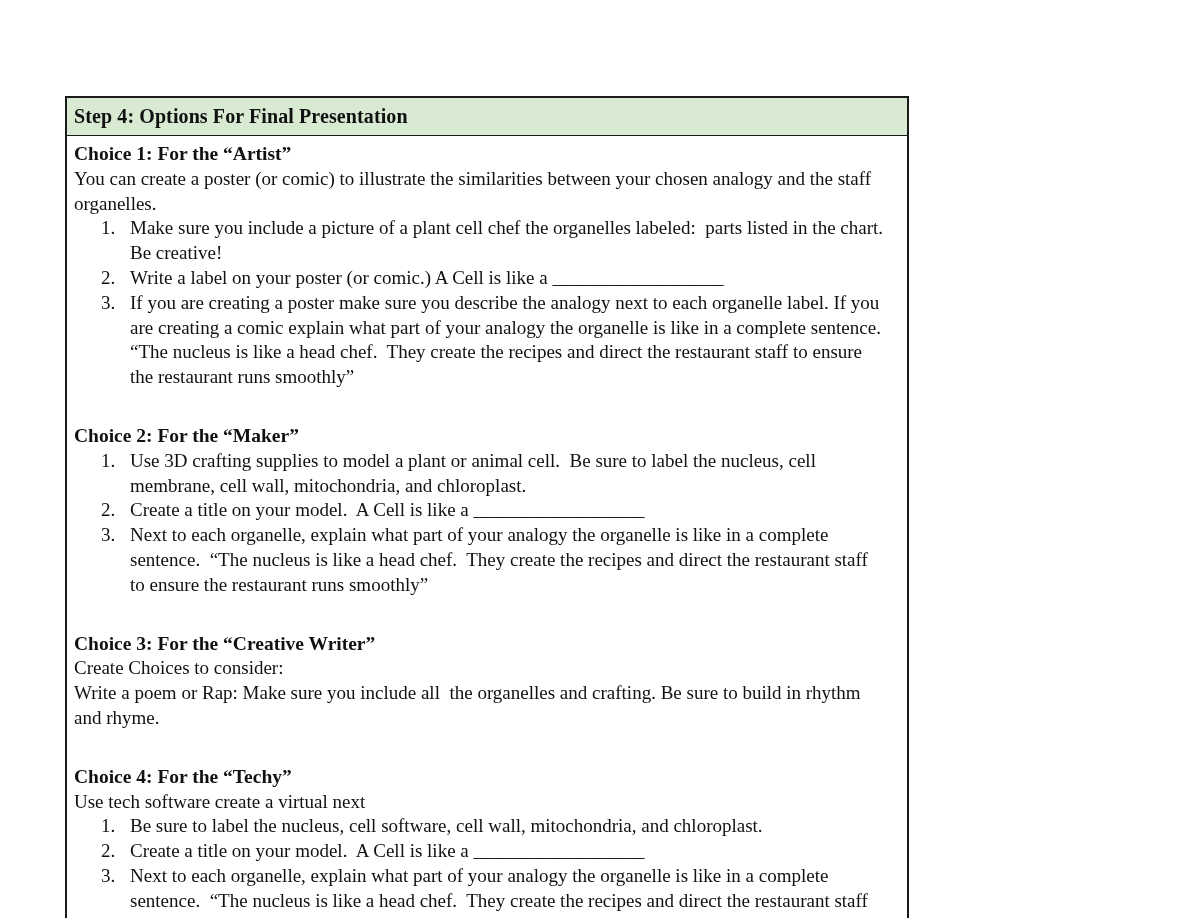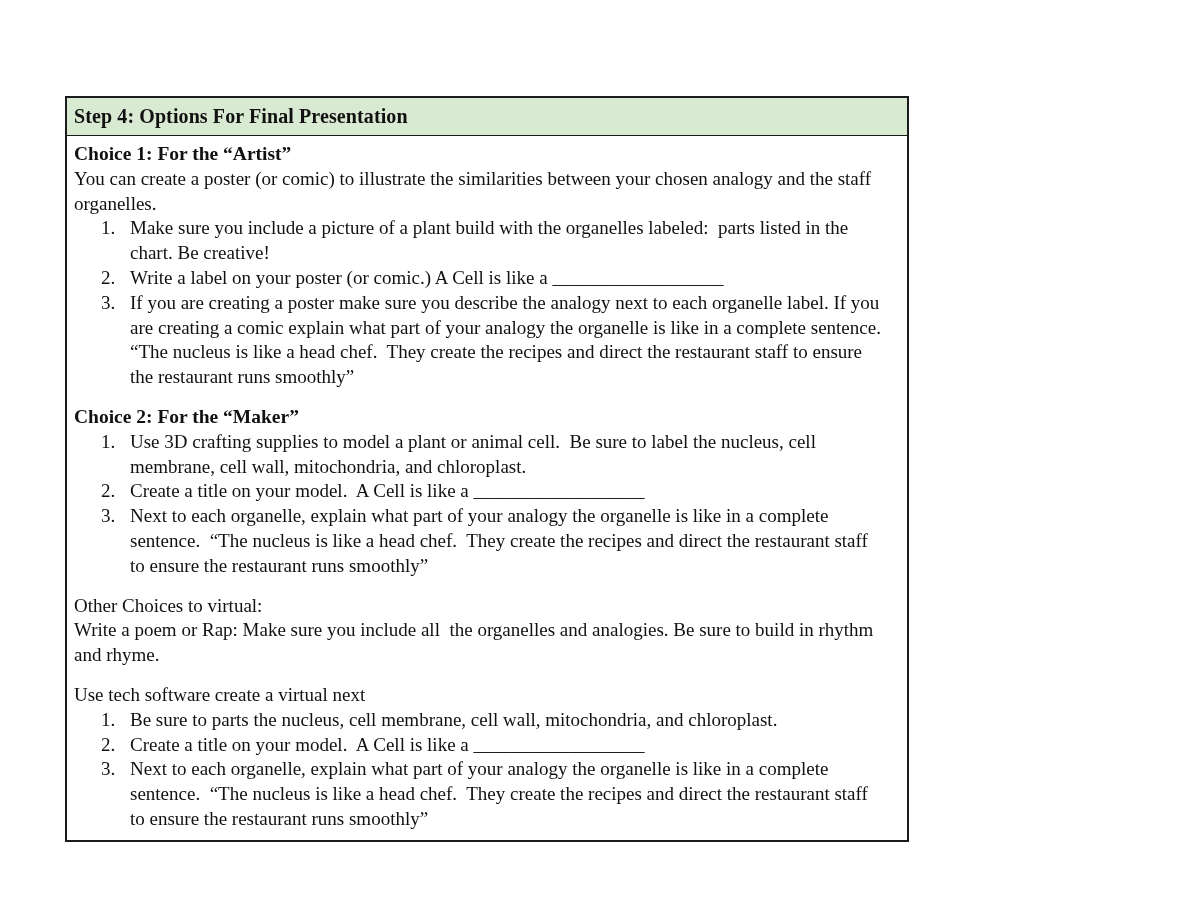--- a/index.html
+++ b/index.html
@@ -28,21 +28,21 @@
     font-size: 20px;
     line-height: 24px;
     letter-spacing: 0.1px;
   }
   .table-body {
     padding: 6px 22px 8px 7px;
     font-size: 19px;
     line-height: 24.8px;
     border-radius: 14px;
   }
-  .section + .section { margin-top: 15px; }
+  .section + .section { margin-top: 34px; }
   .section-heading {
     font-weight: bold;
     font-size: 19.5px;
     white-space: pre-wrap;
   }
   .para { white-space: pre-wrap; }
   .olist { }
   .list-item { display: flex; }
   .list-item .num {
     flex: 0 0 29px;
@@ -63,21 +63,21 @@
   </div>
 
   <div class="table-body">
 
     <div class="section">
       <div class="section-heading">Choice 1: For the “Artist”</div>
       <div class="para">You can create a poster (or comic) to illustrate the similarities between your chosen analogy and the staff organelles.</div>
       <div class="olist">
         <div class="list-item">
           <span class="num">1.</span>
-          <span class="txt">Make sure you include a picture of a plant build with the organelles labeled:  parts listed in the chart. Be creative!</span>
+          <span class="txt">Make sure you include a picture of a plant cell chef the organelles labeled:  parts listed in the chart. Be creative!</span>
         </div>
         <div class="list-item">
           <span class="num">2.</span>
           <span class="txt">Write a label on your poster (or comic.) A Cell is like a __________________</span>
         </div>
         <div class="list-item">
           <span class="num">3.</span>
           <span class="txt">If you are creating a poster make sure you describe the analogy next to each organelle label. If you are creating a comic explain what part of your analogy the organelle is like in a complete sentence. “The nucleus is like a head chef.  They create the recipes and direct the restaurant staff to ensure the restaurant runs smoothly”</span>
         </div>
       </div>
@@ -95,30 +95,32 @@
           <span class="txt">Create a title on your model.  A Cell is like a __________________</span>
         </div>
         <div class="list-item">
           <span class="num">3.</span>
           <span class="txt">Next to each organelle, explain what part of your analogy the organelle is like in a complete sentence.  “The nucleus is like a head chef.  They create the recipes and direct the restaurant staff to ensure the restaurant runs smoothly”</span>
         </div>
       </div>
     </div>
 
     <div class="section">
-      <div class="para">Other Choices to virtual:</div>
-      <div class="para">Write a poem or Rap: Make sure you include all  the organelles and analogies. Be sure to build in rhythm and rhyme.</div>
+      <div class="section-heading">Choice 3: For the “Creative Writer”</div>
+      <div class="para">Create Choices to consider:</div>
+      <div class="para">Write a poem or Rap: Make sure you include all  the organelles and crafting. Be sure to build in rhythm and rhyme.</div>
     </div>
 
     <div class="section">
+      <div class="section-heading">Choice 4: For the “Techy”</div>
       <div class="para">Use tech software create a virtual next</div>
       <div class="olist">
         <div class="list-item">
           <span class="num">1.</span>
-          <span class="txt">Be sure to parts the nucleus, cell membrane, cell wall, mitochondria, and chloroplast.</span>
+          <span class="txt">Be sure to label the nucleus, cell software, cell wall, mitochondria, and chloroplast.</span>
         </div>
         <div class="list-item">
           <span class="num">2.</span>
           <span class="txt">Create a title on your model.  A Cell is like a __________________</span>
         </div>
         <div class="list-item">
           <span class="num">3.</span>
           <span class="txt">Next to each organelle, explain what part of your analogy the organelle is like in a complete sentence.  “The nucleus is like a head chef.  They create the recipes and direct the restaurant staff to ensure the restaurant runs smoothly”</span>
         </div>
       </div>

